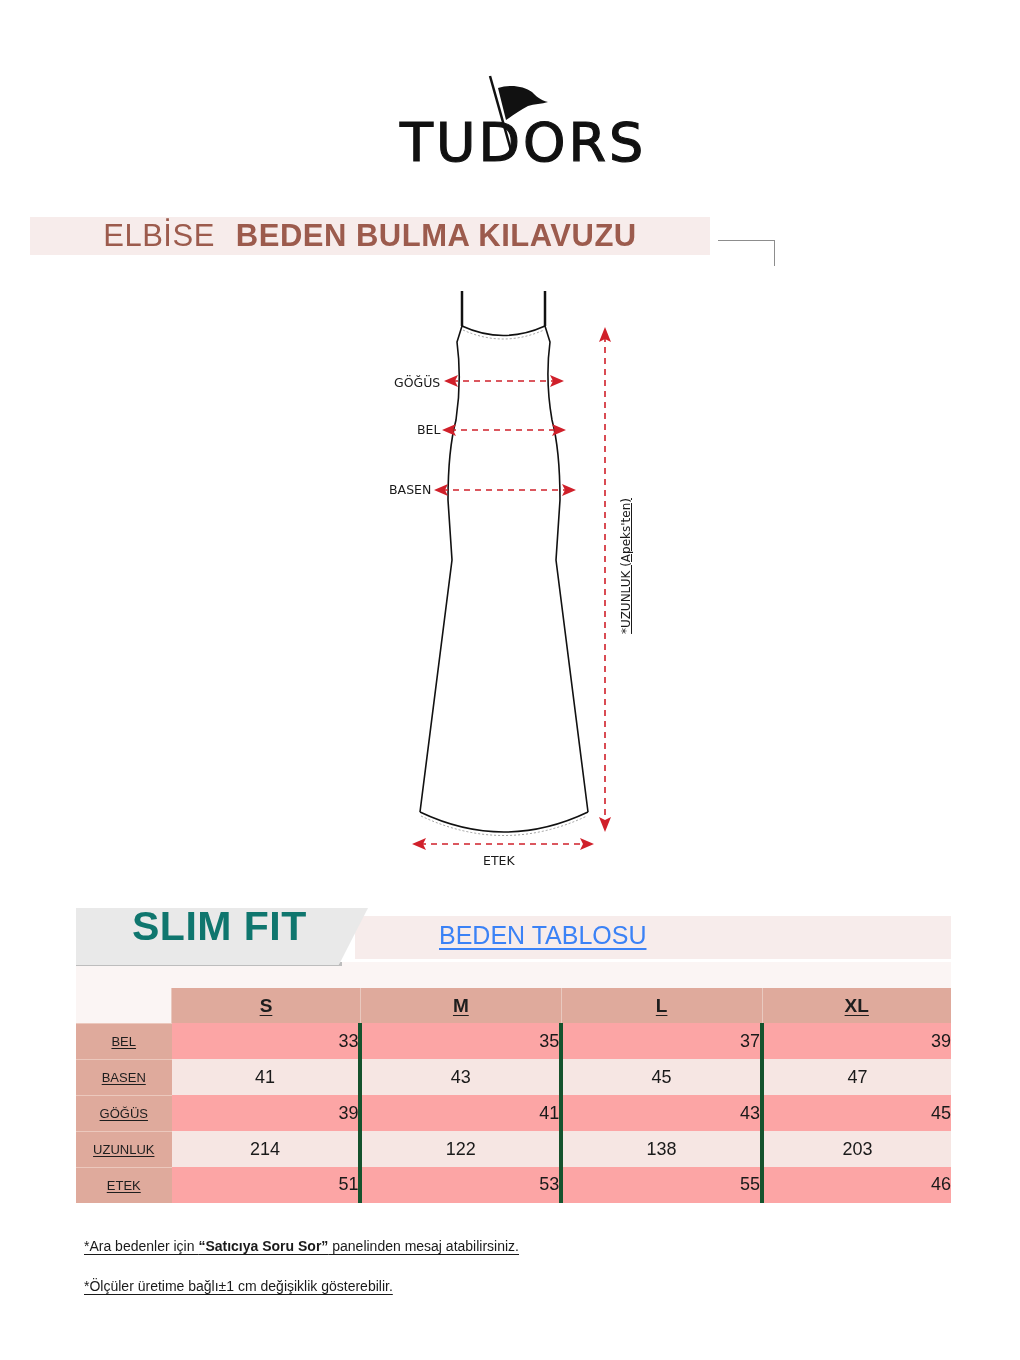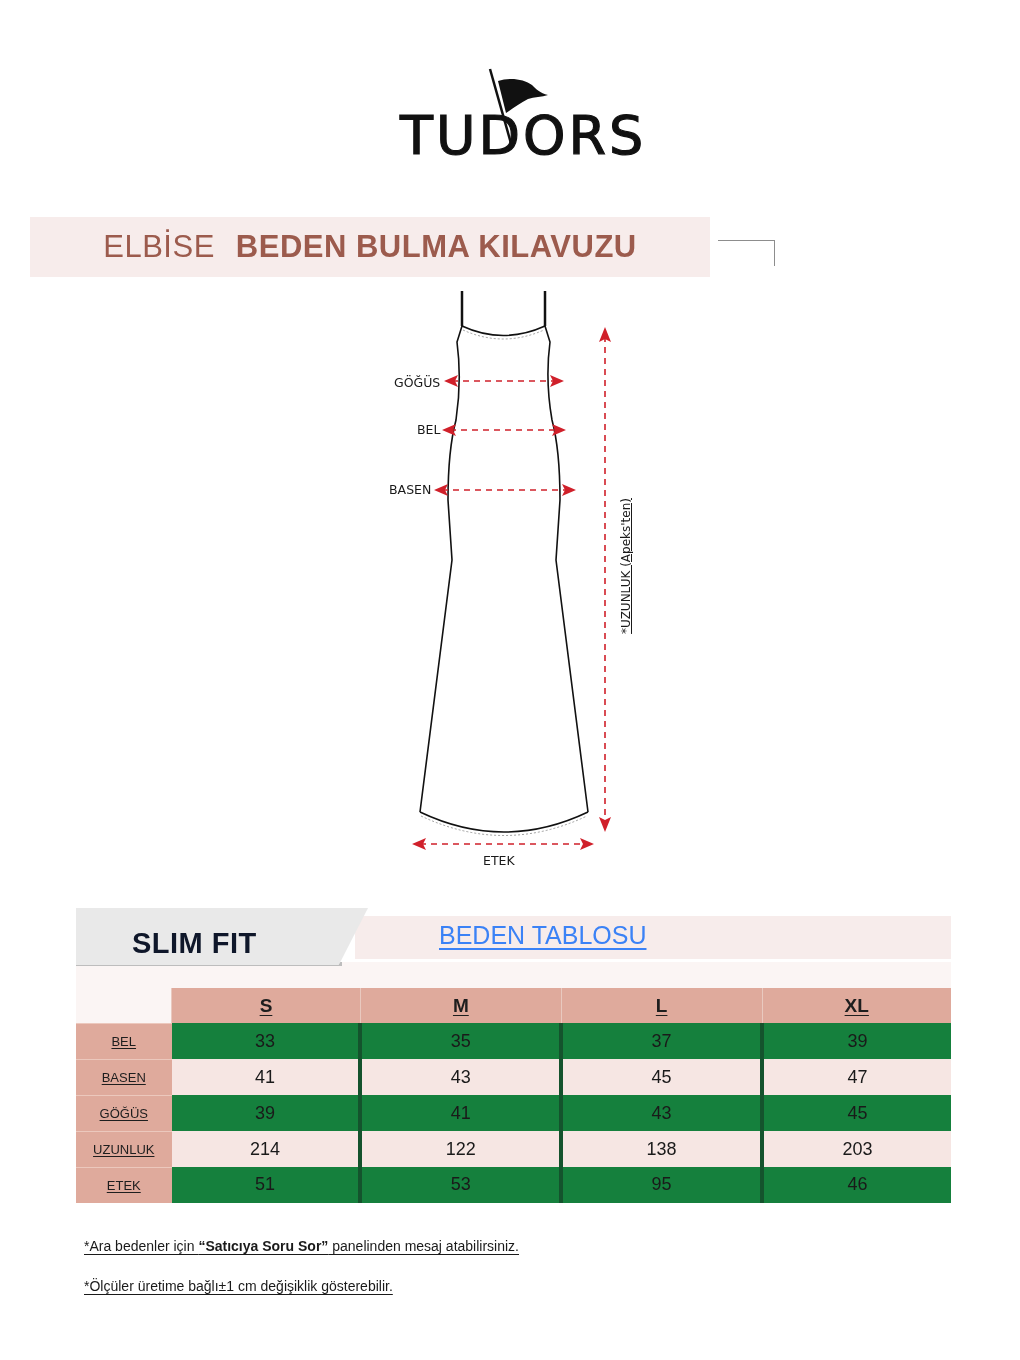--- a/index.html
+++ b/index.html
@@ -1,63 +1,63 @@
 <!DOCTYPE html>
 <html><head>
 <meta charset="utf-8">
 <style>
   html, body { margin:0; padding:0; background:#ffffff; }
   body { width:1020px; height:1360px; position:relative; overflow:hidden;
          font-family:"Liberation Sans", "DejaVu Sans", sans-serif; color:#1a1a1a; }
 
   
-  .logo { position:absolute; left:400px; top:67px; width:222px; height:95px; }
+  .logo { position:absolute; left:400px; top:74px; width:222px; height:95px; }
   .logo-text { position:absolute; left:0; top:42px; font-size:54px; font-weight:400;
                letter-spacing:3px; color:#111; line-height:54px;
                font-family:"DejaVu Sans", sans-serif; -webkit-text-stroke:1.2px #111; }
   .logo-flag { position:absolute; left:82px; top:0; width:70px; height:80px; }
 
   
-  .title-banner { position:absolute; left:30px; top:217px; width:680px; height:60px;
+  .title-banner { position:absolute; left:30px; top:217px; width:680px; height:38px;
                   background:#f7eceb; display:flex; align-items:center; justify-content:center; }
   .title-banner .t-light { font-size:31px; color:#9c5b4d; font-weight:400; letter-spacing:0.5px; }
   .title-banner .t-bold { font-size:31px; color:#9c5b4d; font-weight:700; margin-left:21px; letter-spacing:0.5px; }
   .corner-mark { position:absolute; left:718px; top:240px; width:56px; height:25px;
                  border-top:1.5px solid #8d8d8d; border-right:1.5px solid #8d8d8d; }
   .lbl { position:absolute; font-size:12.5px; color:#1a1a1a; font-family:"DejaVu Sans", sans-serif; }
   .vert-lbl { position:absolute; left:618px; top:497px; width:16px; height:140px; }
   .vert-lbl span { position:absolute; left:-62px; top:62px; width:140px; transform:rotate(-90deg);
                    font-size:12px; white-space:nowrap; text-decoration:underline; text-align:center;
                    font-family:"DejaVu Sans", sans-serif; }
 
   
   .fit-tab { position:absolute; left:76px; top:908px; width:292px; height:57px;
              background:#e9e9e9; clip-path:polygon(0 0, 100% 0, 90% 100%, 0 100%);
              box-shadow:0 3px 3px rgba(0,0,0,0.25); }
   .fit-tab-shadow { position:absolute; left:76px; top:962px; width:266px; height:4px; background:#bdbdbd; }
-  .fit-label { position:absolute; left:132px; top:927px; font-size:29px; font-weight:700; color:#0f172a;
+  .fit-label { position:absolute; left:132px; top:903px; font-size:41px; font-weight:700; color:#0f766e;
                letter-spacing:0.5px; }
   .tablo-band { position:absolute; left:355px; top:916px; width:596px; height:43px; background:#f7eceb; }
   .tablo-label { position:absolute; left:439px; top:921px; font-size:25px; color:#3b82f6;
                  text-decoration:underline; text-underline-offset:4px; font-weight:400; }
   .under-band { position:absolute; left:76px; top:962px; width:875px; height:26px; background:#fbf5f4; }
 
   
   .size-table { position:absolute; left:76px; top:988px; width:875px; border-collapse:collapse; }
   .size-table th, .size-table td { padding:0; text-align:center; }
   .size-table th.corner { width:95px; background:#fbf5f4; }
   .size-table th.size-h { background:#dfaa9c; height:35px; font-size:19px; font-weight:700; color:#1e1e1e;
                           border-left:1px solid #e9c9bf; }
   .size-table th.size-h span { text-decoration:underline; text-underline-offset:3px; }
   .size-table td.rowh { background:#dfaa9c; font-size:13px; color:#1e1e1e; height:35px;
                         border-top:1px solid #ecc8bd; }
   .size-table td.rowh span { text-decoration:underline; text-underline-offset:2px; }
   .size-table td.val { font-size:18px; color:#1a1a1a; height:35px; border-left:4px solid #14532d; }
   .size-table td.val.first { border-left:none; }
-  .size-table tr.odd td.val { background:#15803d; }
+  .size-table tr.odd td.val { background:#fca5a5;text-align:right; }
   .size-table tr.even td.val { background:#f6e6e3; }
 
   
   .note { position:absolute; left:84px; font-size:14px; color:#1a1a1a; text-decoration:underline;
           text-underline-offset:3px; }
   .note b { font-weight:700;text-align:center; }
 </style>
 </head>
 <body>
 
@@ -163,21 +163,21 @@
       <td class="rowh"><span>UZUNLUK</span></td>
       <td class="val first">214</td>
       <td class="val">122</td>
       <td class="val">138</td>
       <td class="val">203</td>
     </tr>
     <tr class="odd">
       <td class="rowh"><span>ETEK</span></td>
       <td class="val first">51</td>
       <td class="val">53</td>
-      <td class="val">95</td>
+      <td class="val">55</td>
       <td class="val">46</td>
     </tr>
   </tbody>
 </table>
 
 <div class="note" style="top:1238px;">
   <span>*Ara bedenler için </span><b>“Satıcıya Soru Sor”</b><span> panelinden mesaj atabilirsiniz.</span>
 </div>
 <div class="note" style="top:1278px;">*Ölçüler üretime bağlı±1 cm değişiklik gösterebilir.</div>
 

